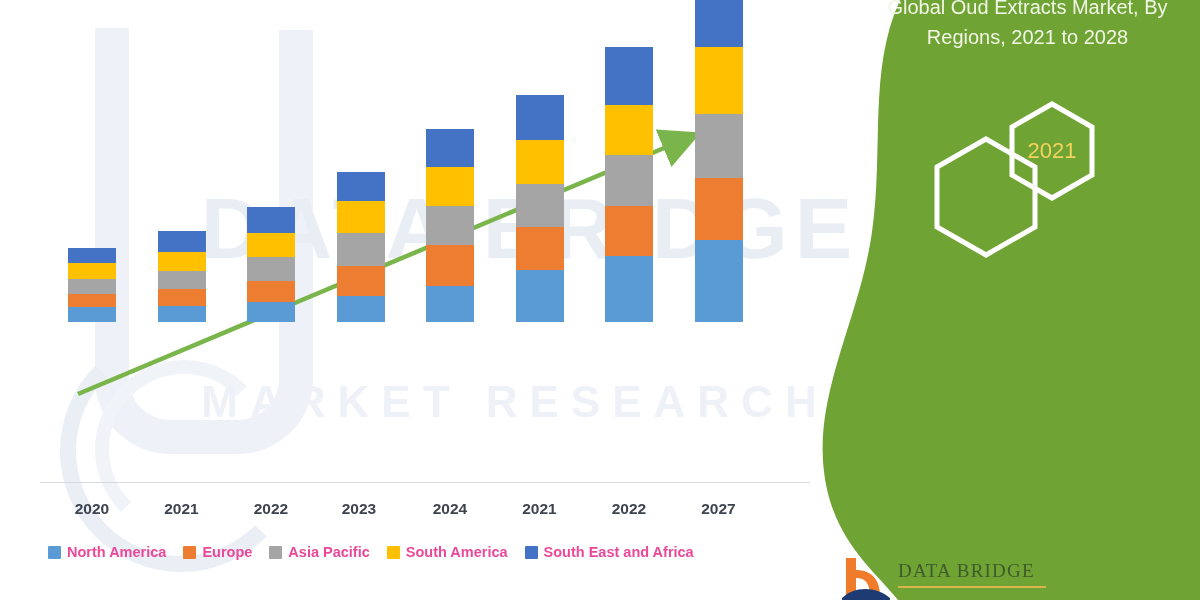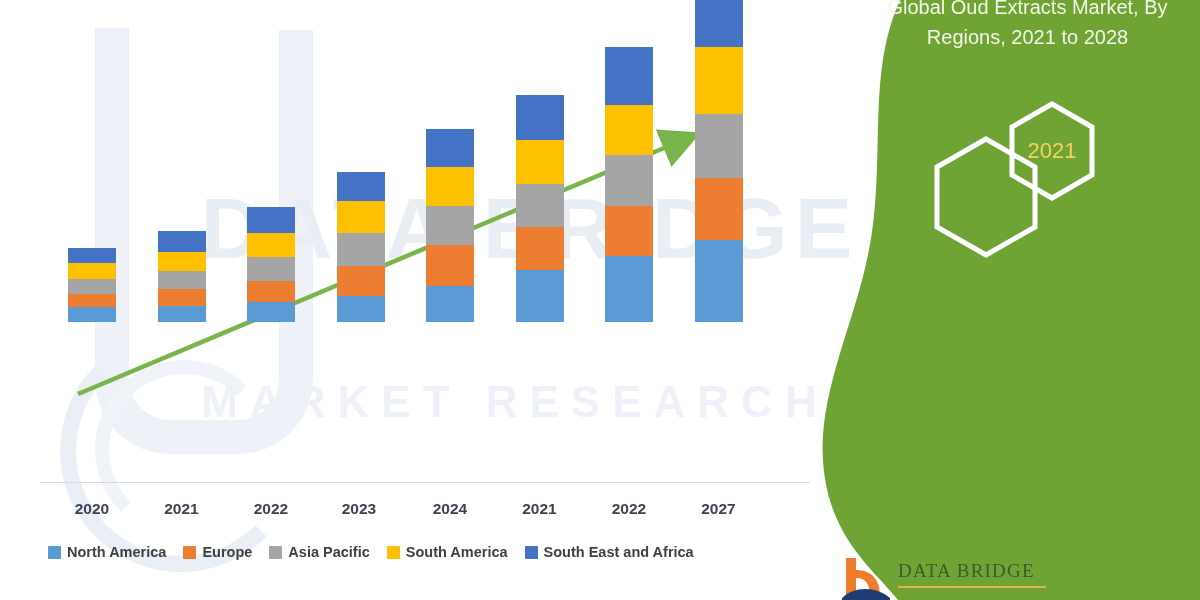--- a/index.html
+++ b/index.html
@@ -85,21 +85,21 @@
   
   .arrow{position:absolute;left:0;top:0;width:820px;height:600px;pointer-events:none;}
 
   
   .legend{
     position:absolute;left:48px;top:540px;width:760px;height:24px;
     display:flex;align-items:center;gap:17px;
   }
   .lg-item{display:flex;align-items:center;gap:6px;}
   .lg-swatch{width:13px;height:13px;display:block;border-radius:1px;}
-  .lg-label{font-size:14.5px;color:#404040;font-weight:600;white-space:nowrap;}
+  .lg-label{font-size:14.5px;color:#ec4899;font-weight:600;white-space:nowrap;}
 </style>
 </head>
 <body>
 
 <div id="stage">
 
   <div class="wm wm-b"></div>
   <div class="wm wm-b2"></div>
   <div class="wm wm-arcs"></div>
   <div class="wm wm-arcs2"></div>

